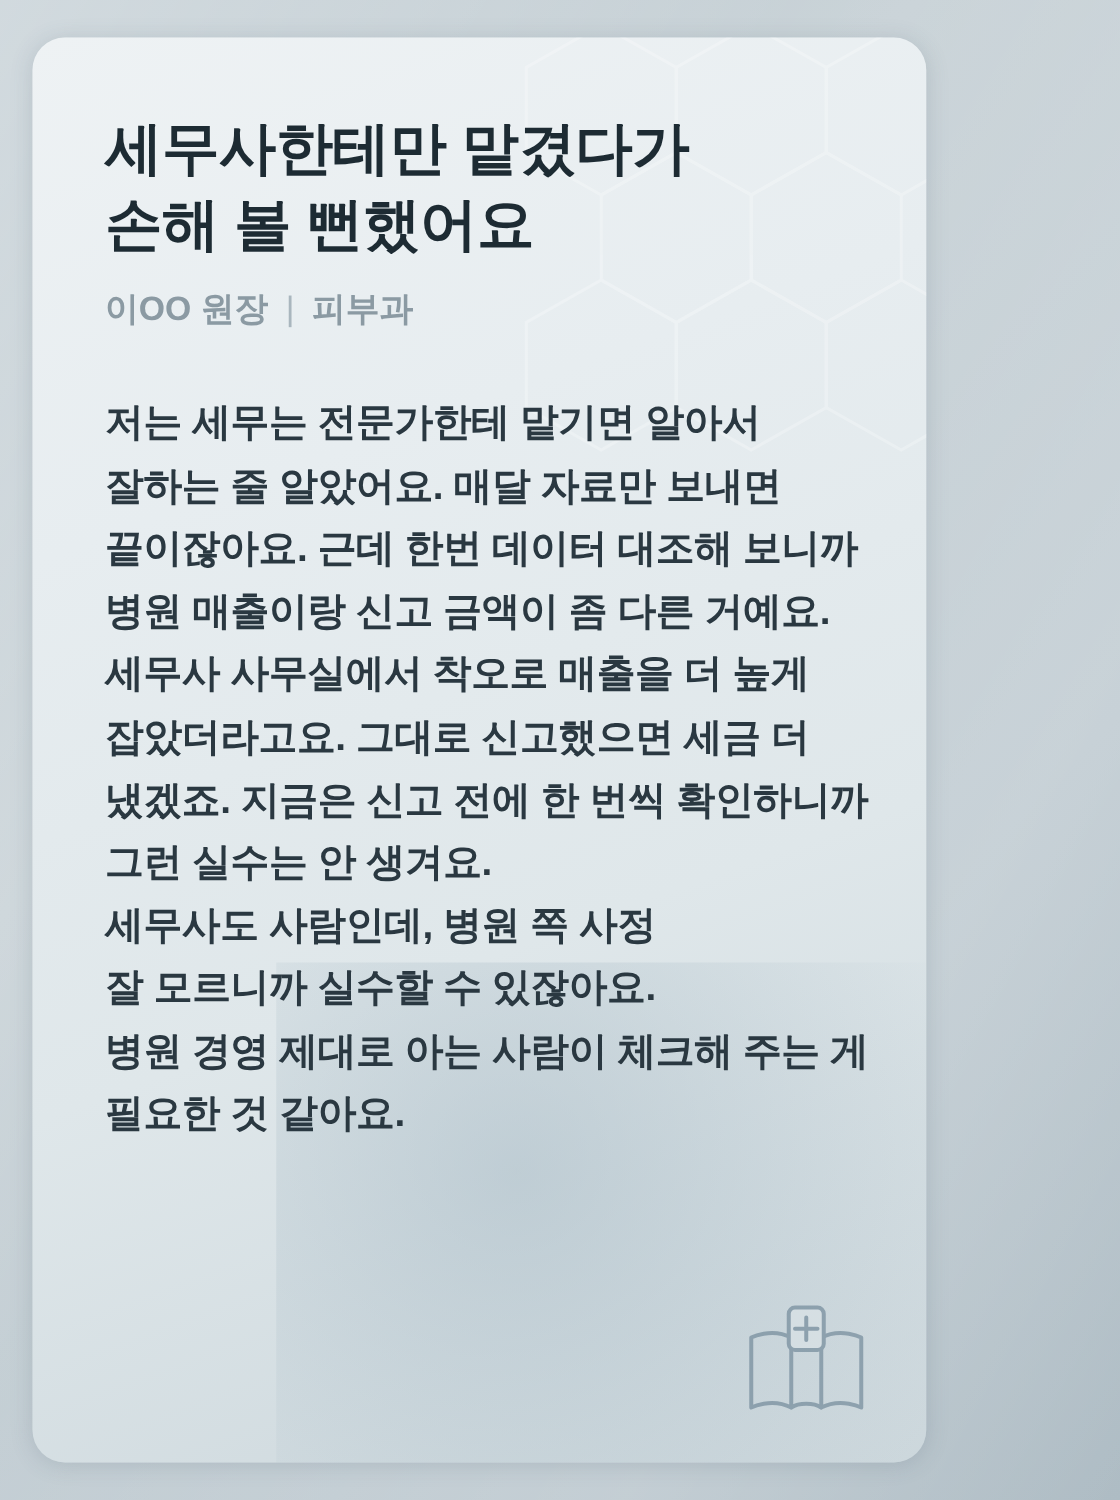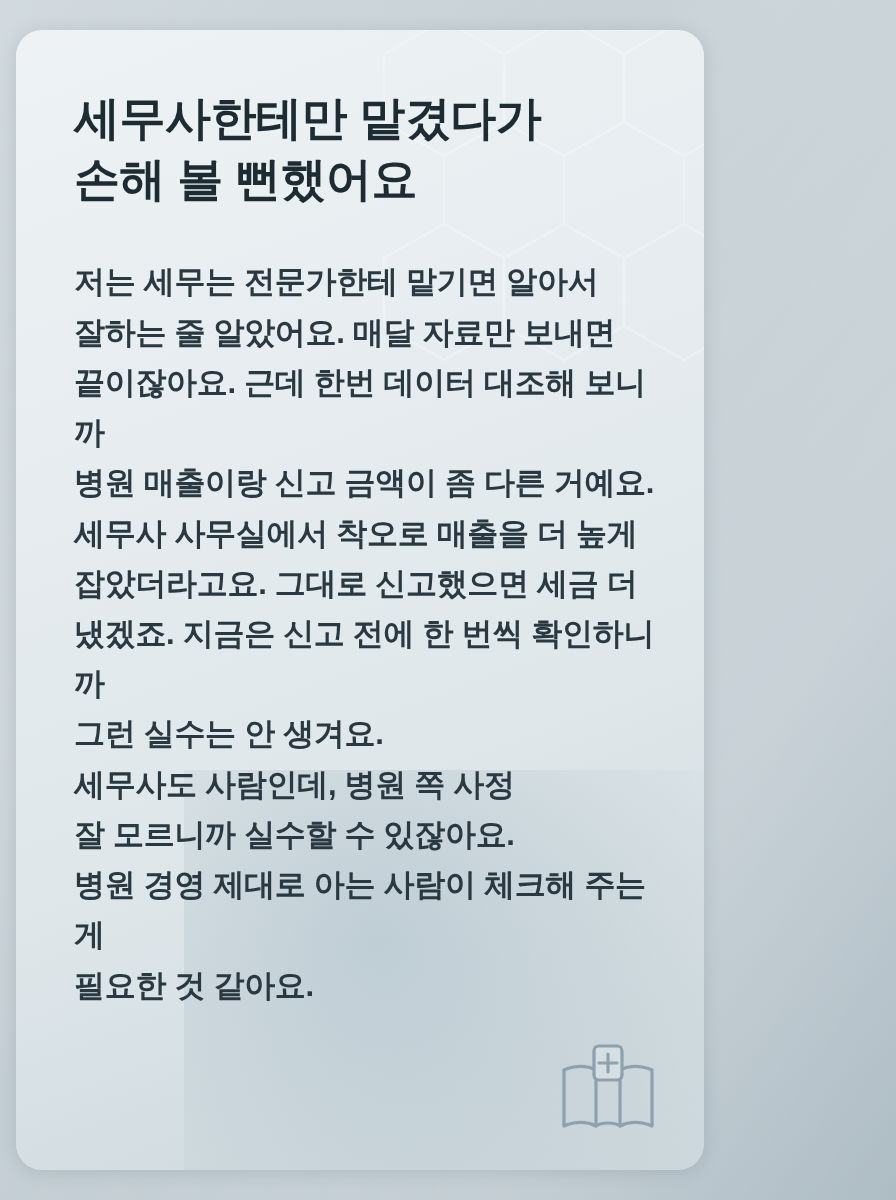--- a/index.html
+++ b/index.html
@@ -25,29 +25,30 @@
   
   .bg-sheen {
     position: absolute;
     inset: 0;
     background: linear-gradient(120deg, rgba(255,255,255,0.35) 0%, rgba(255,255,255,0.05) 40%, rgba(255,255,255,0.18) 75%, rgba(255,255,255,0.0) 100%);
     pointer-events: none;
   }
 
   .card {
     position: absolute;
-    left: 16px;
+    left: 26px;
     top: 30px;
     width: 688px;
     height: 1140px;
     border-radius: 26px;
     background:
       linear-gradient(160deg, #eef2f4 0%, #e7edf0 30%, #dfe7ea 62%, #ccd7dc 100%);
     box-shadow: 0 2px 18px rgba(70,90,105,0.18);
     overflow: hidden;
+    padding-left: 27px;
   }
 
   
   .hex-watermark {
     position: absolute;
     right: -40px;
     top: -30px;
     width: 420px;
     height: 380px;
     opacity: 0.45;
@@ -137,20 +138,25 @@
         <polygon points="360,224 420,258 420,326 360,360 300,326 300,258"></polygon>
       </g>
     </svg>
 
     <div class="card-shade"></div>
 
     <div class="content">
       <h1 class="title">세무사한테만 맡겼다가
 손해 볼 뻔했어요</h1>
 
+      <div class="byline">
+        <span>이OO 원장</span>
+        <span class="sep">|</span>
+        <span>피부과</span>
+      </div>
 
       <p class="body-text">저는 세무는 전문가한테 맡기면 알아서
 잘하는 줄 알았어요. 매달 자료만 보내면
 끝이잖아요. 근데 한번 데이터 대조해 보니까
 병원 매출이랑 신고 금액이 좀 다른 거예요.
 세무사 사무실에서 착오로 매출을 더 높게
 잡았더라고요. 그대로 신고했으면 세금 더
 냈겠죠. 지금은 신고 전에 한 번씩 확인하니까
 그런 실수는 안 생겨요.
 세무사도 사람인데, 병원 쪽 사정

